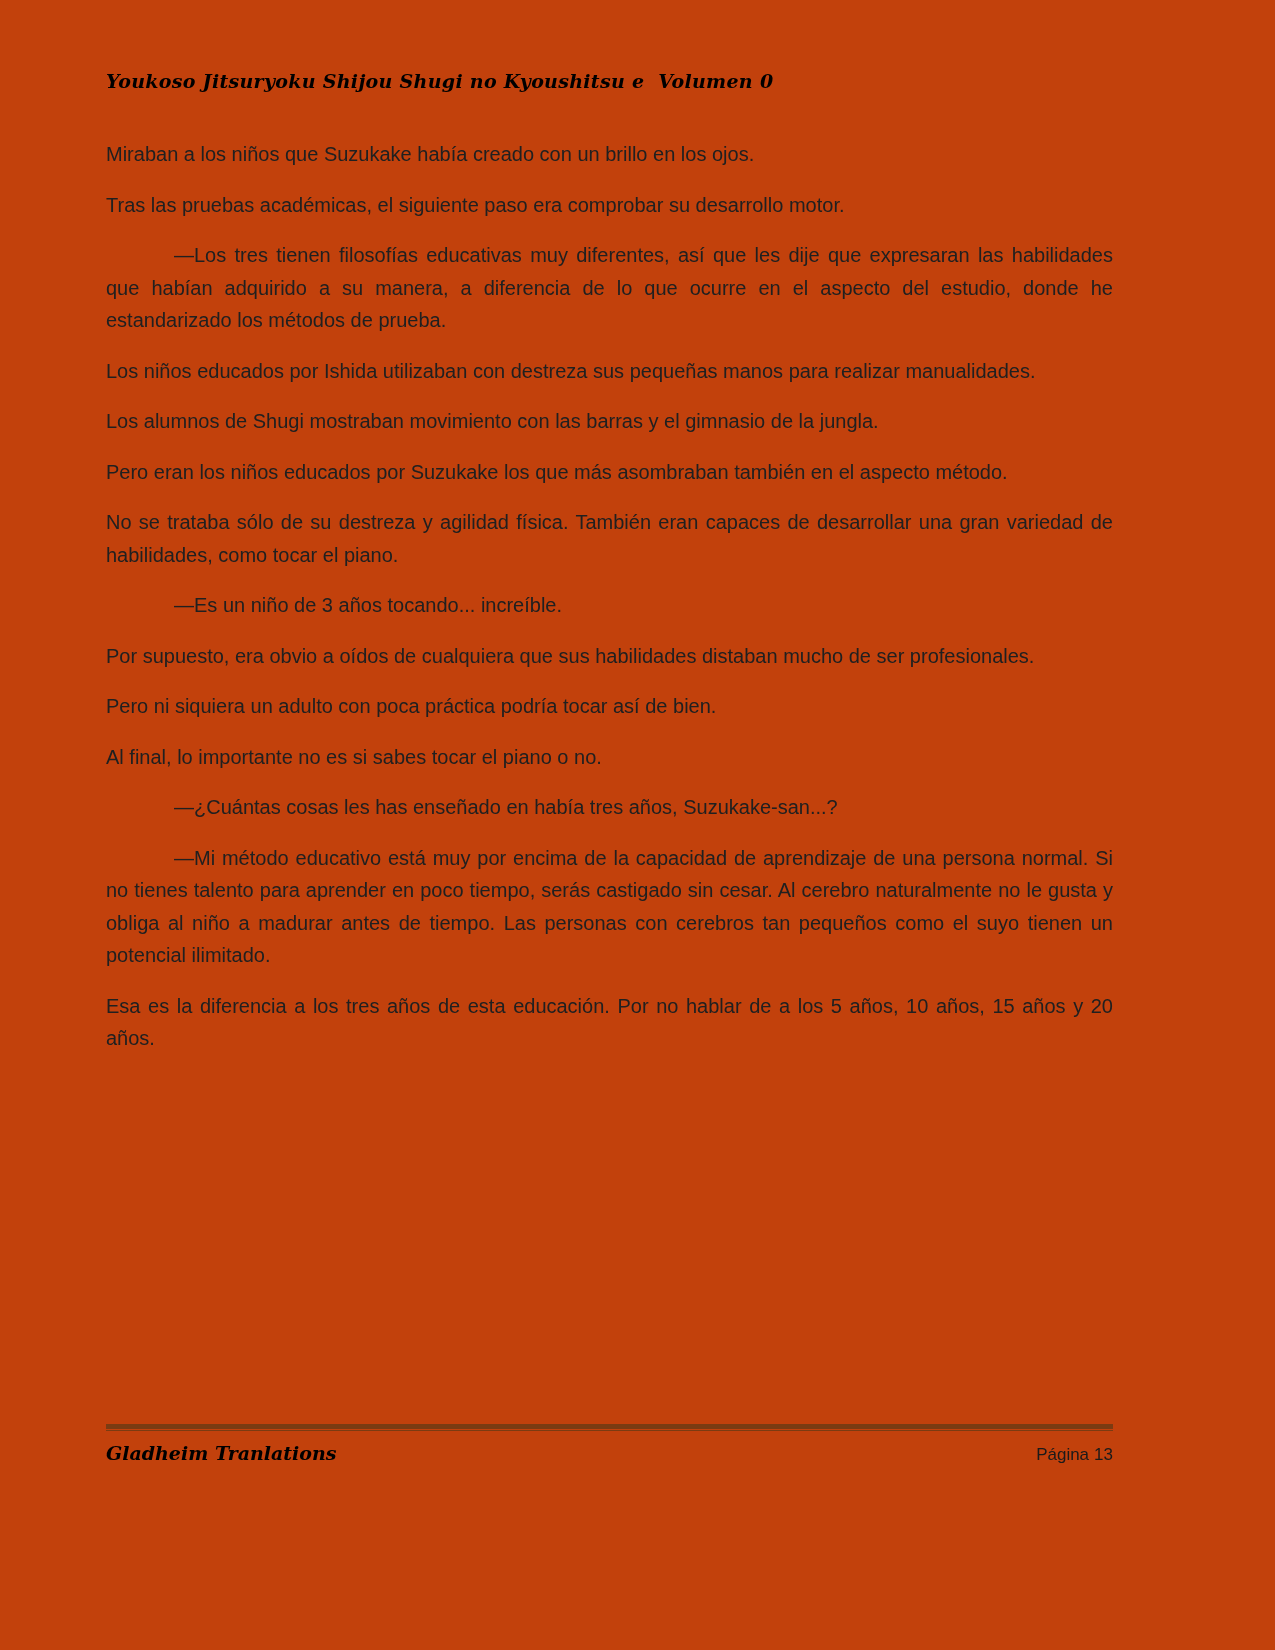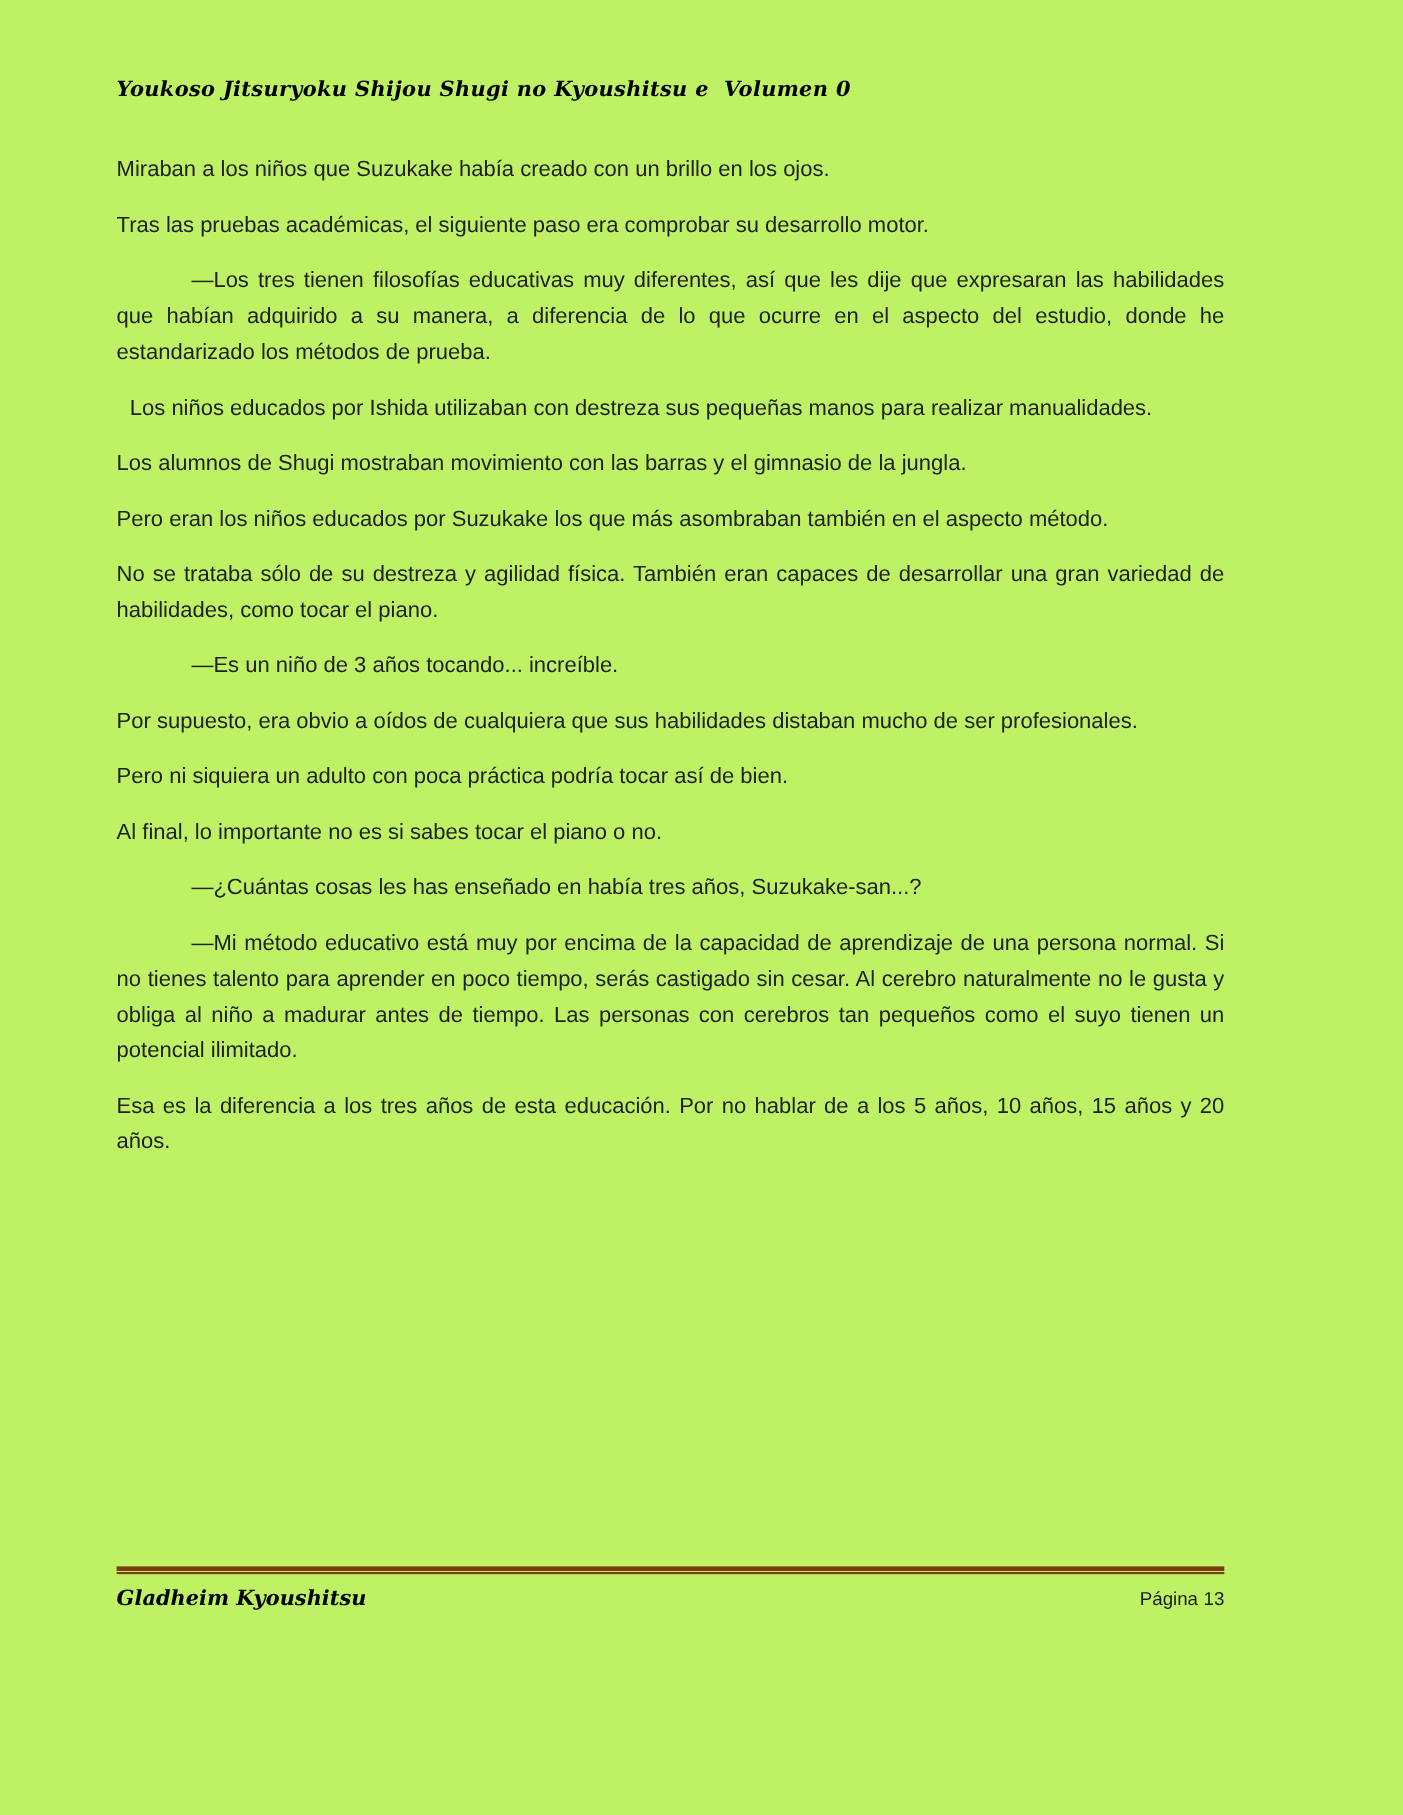--- a/index.html
+++ b/index.html
@@ -5,21 +5,21 @@
   * { margin: 0; padding: 0; box-sizing: border-box; }
 
   html, body {
     background: #ffffff;
   }
 
   .page {
     position: relative;
     width: 1275px;
     height: 1650px;
-    background: #bef264;
+    background: #c2410c;
     overflow: hidden;
     font-family: "Liberation Sans", sans-serif;
     color: #1f1f1f;
   }
 
   .header {
     position: absolute;
     top: 70px;
     left: 106px;
     width: 1007px;
@@ -104,36 +104,36 @@
 <div class="page">
 
   <div class="header">
     <div class="header-title">Youkoso Jitsuryoku Shijou Shugi no Kyoushitsu e  Volumen 0</div>
   </div>
 
   <div class="body-text">
       <p class="para" style="color: rgb(32, 32, 32);">Miraban a los niños que Suzukake había creado con un brillo en los ojos.</p>
       <p class="para" style="color: rgb(32, 32, 32);">Tras las pruebas académicas, el siguiente paso era comprobar su desarrollo motor.</p>
       <p class="para indent" style="color: rgb(32, 32, 32);">—Los tres tienen filosofías educativas muy diferentes, así que les dije que expresaran las habilidades que habían adquirido a su manera, a diferencia de lo que ocurre en el aspecto del estudio, donde he estandarizado los métodos de prueba.</p>
-      <p class="para" style="color: rgb(32, 32, 32); margin-left: 12px;">Los niños educados por Ishida utilizaban con destreza sus pequeñas manos para realizar manualidades.</p>
+      <p class="para" style="color: rgb(32, 32, 32);">Los niños educados por Ishida utilizaban con destreza sus pequeñas manos para realizar manualidades.</p>
       <p class="para" style="color: rgb(32, 32, 32);">Los alumnos de Shugi mostraban movimiento con las barras y el gimnasio de la jungla.</p>
       <p class="para" style="color: rgb(32, 32, 32);">Pero eran los niños educados por Suzukake los que más asombraban también en el aspecto método.</p>
       <p class="para" style="color: rgb(32, 32, 32);">No se trataba sólo de su destreza y agilidad física. También eran capaces de desarrollar una gran variedad de habilidades, como tocar el piano.</p>
       <p class="para indent" style="color: rgb(32, 32, 32);">—Es un niño de 3 años tocando... increíble.</p>
       <p class="para" style="color: rgb(32, 32, 32);">Por supuesto, era obvio a oídos de cualquiera que sus habilidades distaban mucho de ser profesionales.</p>
       <p class="para" style="color: rgb(32, 32, 32);">Pero ni siquiera un adulto con poca práctica podría tocar así de bien.</p>
       <p class="para" style="color: rgb(32, 32, 32);">Al final, lo importante no es si sabes tocar el piano o no.</p>
       <p class="para indent" style="color: rgb(32, 32, 32);">—¿Cuántas cosas les has enseñado en había tres años, Suzukake-san...?</p>
       <p class="para indent" style="color: rgb(32, 32, 32);">—Mi método educativo está muy por encima de la capacidad de aprendizaje de una persona normal. Si no tienes talento para aprender en poco tiempo, serás castigado sin cesar. Al cerebro naturalmente no le gusta y obliga al niño a madurar antes de tiempo. Las personas con cerebros tan pequeños como el suyo tienen un potencial ilimitado.</p>
       <p class="para" style="color: rgb(32, 32, 32);">Esa es la diferencia a los tres años de esta educación. Por no hablar de a los 5 años, 10 años, 15 años y 20 años.</p>
     </div>
 
   <div class="footer">
     <div class="footer-rule"></div>
     <div class="footer-row">
-      <span class="footer-left">Gladheim Kyoushitsu</span>
+      <span class="footer-left">Gladheim Tranlations</span>
       <span class="footer-right">
         <span>Página</span><span class="page-number">13</span>
       </span>
     </div>
   </div>
 
 </div>
 
 </body></html>

